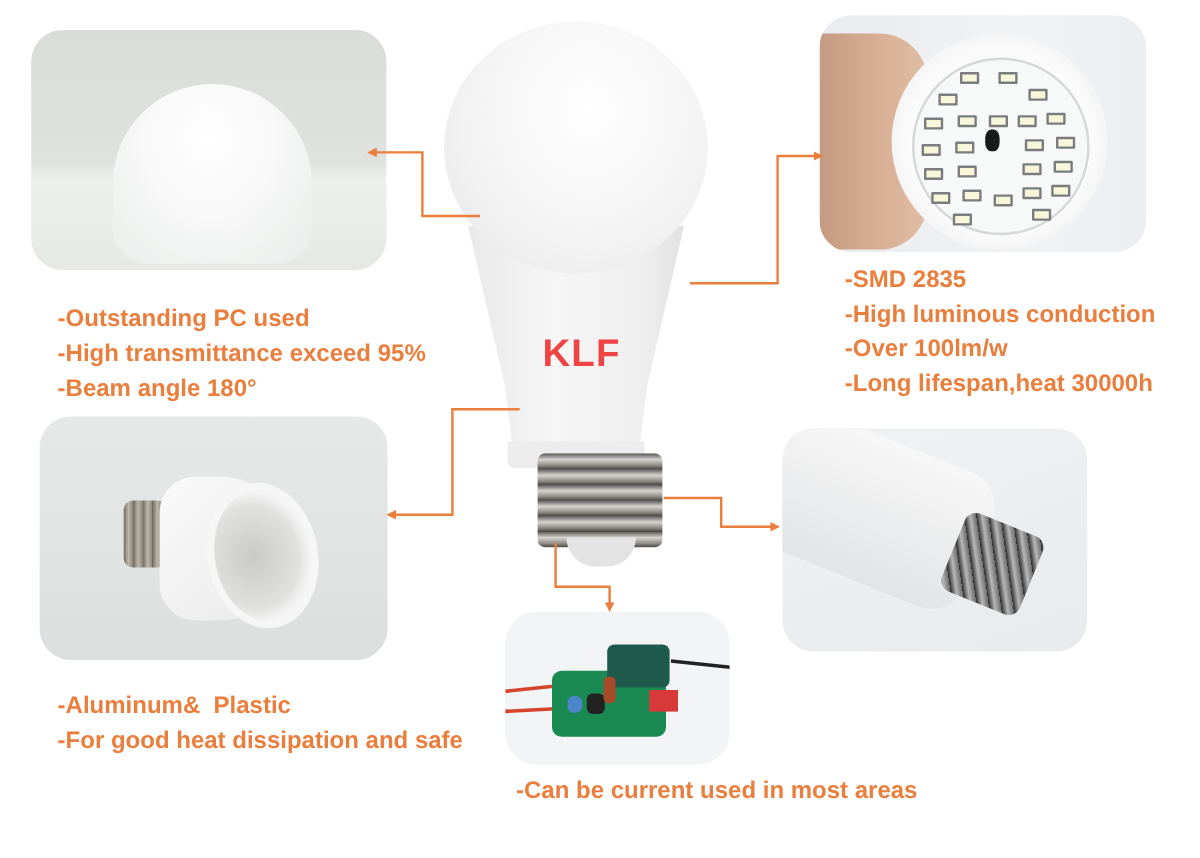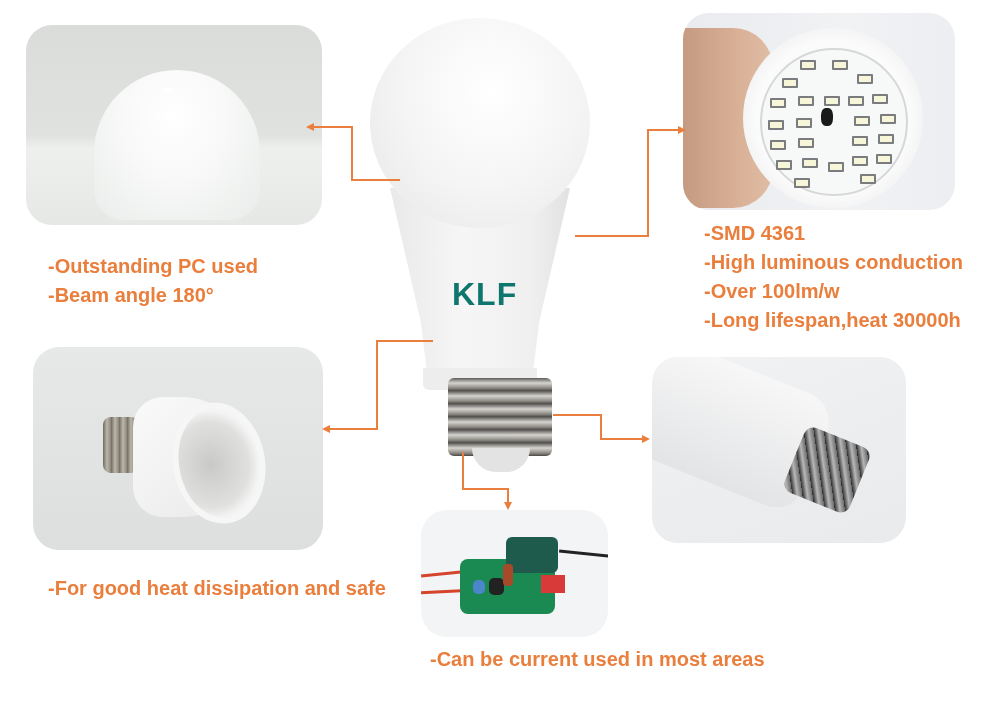--- a/index.html
+++ b/index.html
@@ -67,21 +67,21 @@
   #bulb { position: absolute; left: 360px; top: 18px; width: 240px; height: 455px; }
   #bulb .globe { position: absolute; left: 10px; top: 0; width: 220px; height: 210px; border-radius: 50%;
     background: radial-gradient(ellipse at 55% 35%, #ffffff 0%, #f5f5f5 50%, #e6e6e6 100%); }
   #bulb .neck { position: absolute; left: 30px; top: 170px; width: 180px; height: 190px;
     background: linear-gradient(90deg, #e9e9e9 0%, #f6f6f6 40%, #efefef 80%, #e1e1e1 100%);
     clip-path: polygon(0 0, 100% 0, 83% 70%, 79% 100%, 21% 100%, 17% 70%); }
   #bulb .collar { position: absolute; left: 63px; top: 350px; width: 114px; height: 22px; background: #ededed; border-radius: 0 0 6px 6px; }
   #bulb .base { position: absolute; left: 88px; top: 360px; width: 104px; height: 78px; border-radius: 6px;
     background: repeating-linear-gradient(180deg, #5c5a57 0px, #d6d4cf 5px, #8d8a84 10px, #4a4845 13px); }
   #bulb .tip { position: absolute; left: 112px; top: 430px; width: 58px; height: 24px; border-radius: 0 0 30px 30px; background: #e3e3e3; }
-  #bulb .logo { position: absolute; left: 92px; top: 258px; font-size: 32px; font-weight: bold; color: #0f766e; letter-spacing: 1px; }
+  #bulb .logo { position: absolute; left: 92px; top: 258px; font-size: 32px; font-weight: bold; color: #ef4444; letter-spacing: 1px; }
 
   
   svg.connectors { position: absolute; left: 0; top: 0; width: 1000px; height: 715px; pointer-events: none; }
 
   
   .caption { position: absolute; color: #ea7e3c; font-weight: bold; font-size: 20px; line-height: 29px; white-space: nowrap; }
   #cap-cover { left: 48px; top: 252px; }
   #cap-led { left: 704px; top: 219px; }
   #cap-housing { left: 48px; top: 574px; }
   #cap-screw { left: 722px; top: 559px; }
@@ -170,31 +170,33 @@
     <polyline points="400,180 352,180 352,127 308,127" marker-end="url(#arrow)"></polyline>
     <polyline points="575,236 648,236 648,130 684,130" marker-end="url(#arrow)"></polyline>
     <polyline points="433,341 377,341 377,429 324,429" marker-end="url(#arrow)"></polyline>
     <polyline points="553,415 601,415 601,439 648,439" marker-end="url(#arrow)"></polyline>
     <polyline points="463,452 463,489 508,489 508,508" marker-end="url(#arrow)"></polyline>
   </g>
 </svg>
 
 <div class="caption" id="cap-cover">
   <div>-Outstanding PC used</div>
+  <div>-High transmittance exceed 95%</div>
   <div>-Beam angle 180°</div>
 </div>
 
 <div class="caption" id="cap-led">
-  <div>-SMD 4361</div>
+  <div>-SMD 2835</div>
   <div>-High luminous conduction</div>
   <div>-Over 100lm/w</div>
   <div>-Long lifespan,heat 30000h</div>
 </div>
 
 <div class="caption" id="cap-housing">
+  <div style="white-space:pre">-Aluminum&amp;  Plastic</div>
   <div>-For good heat dissipation and safe</div>
 </div>
 
 <div class="caption" id="cap-screw">
 </div>
 
 <div class="caption" id="cap-driver">
   <div>-Can be current used in most areas</div>
 </div>
 

